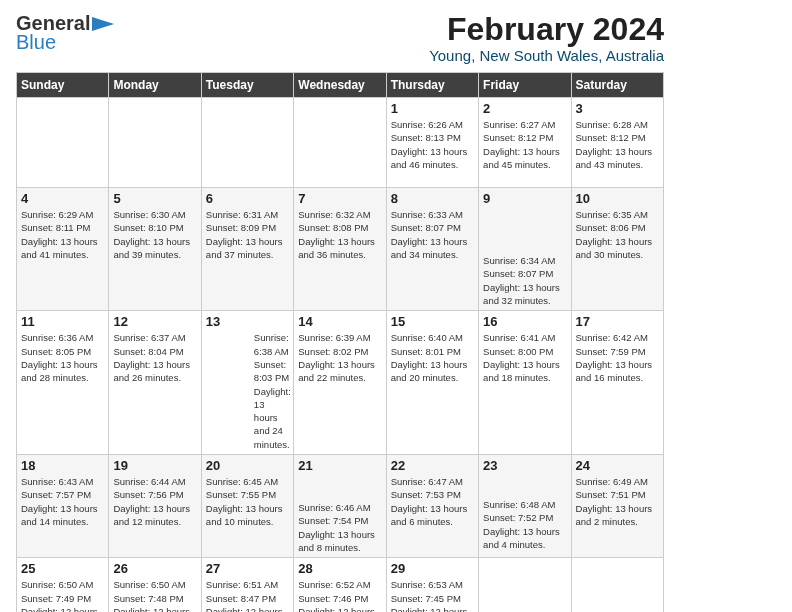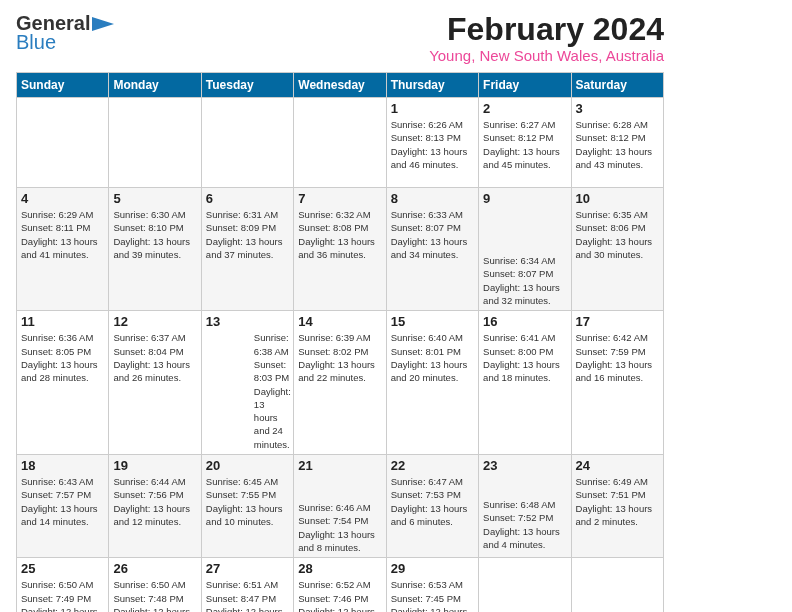--- a/index.html
+++ b/index.html
@@ -33,31 +33,31 @@
     }
     .title-block h1 {
       font-size: 32px;
       font-weight: bold;
       color: #222;
       line-height: 1.1;
     }
     .title-block h2 {
       font-size: 15px;
       font-weight: normal;
-      color: #ec4899;
+      color: #0c4a6e;
     }
     .calendar {
       flex: 1;
       border: 1px solid #ccc;
       border-collapse: collapse;
       width: 100%;
       table-layout: fixed;
     }
     .calendar thead tr th {
-      background: #0369a1;
+      background: #404040;
       color: #fff;
       font-size: 12px;
       font-weight: bold;
       padding: 5px 4px;
       text-align: left;
       border: 1px solid #ccc;
     }
     .calendar tbody tr td {
       vertical-align: top;
       border: 1px solid #ccc;

